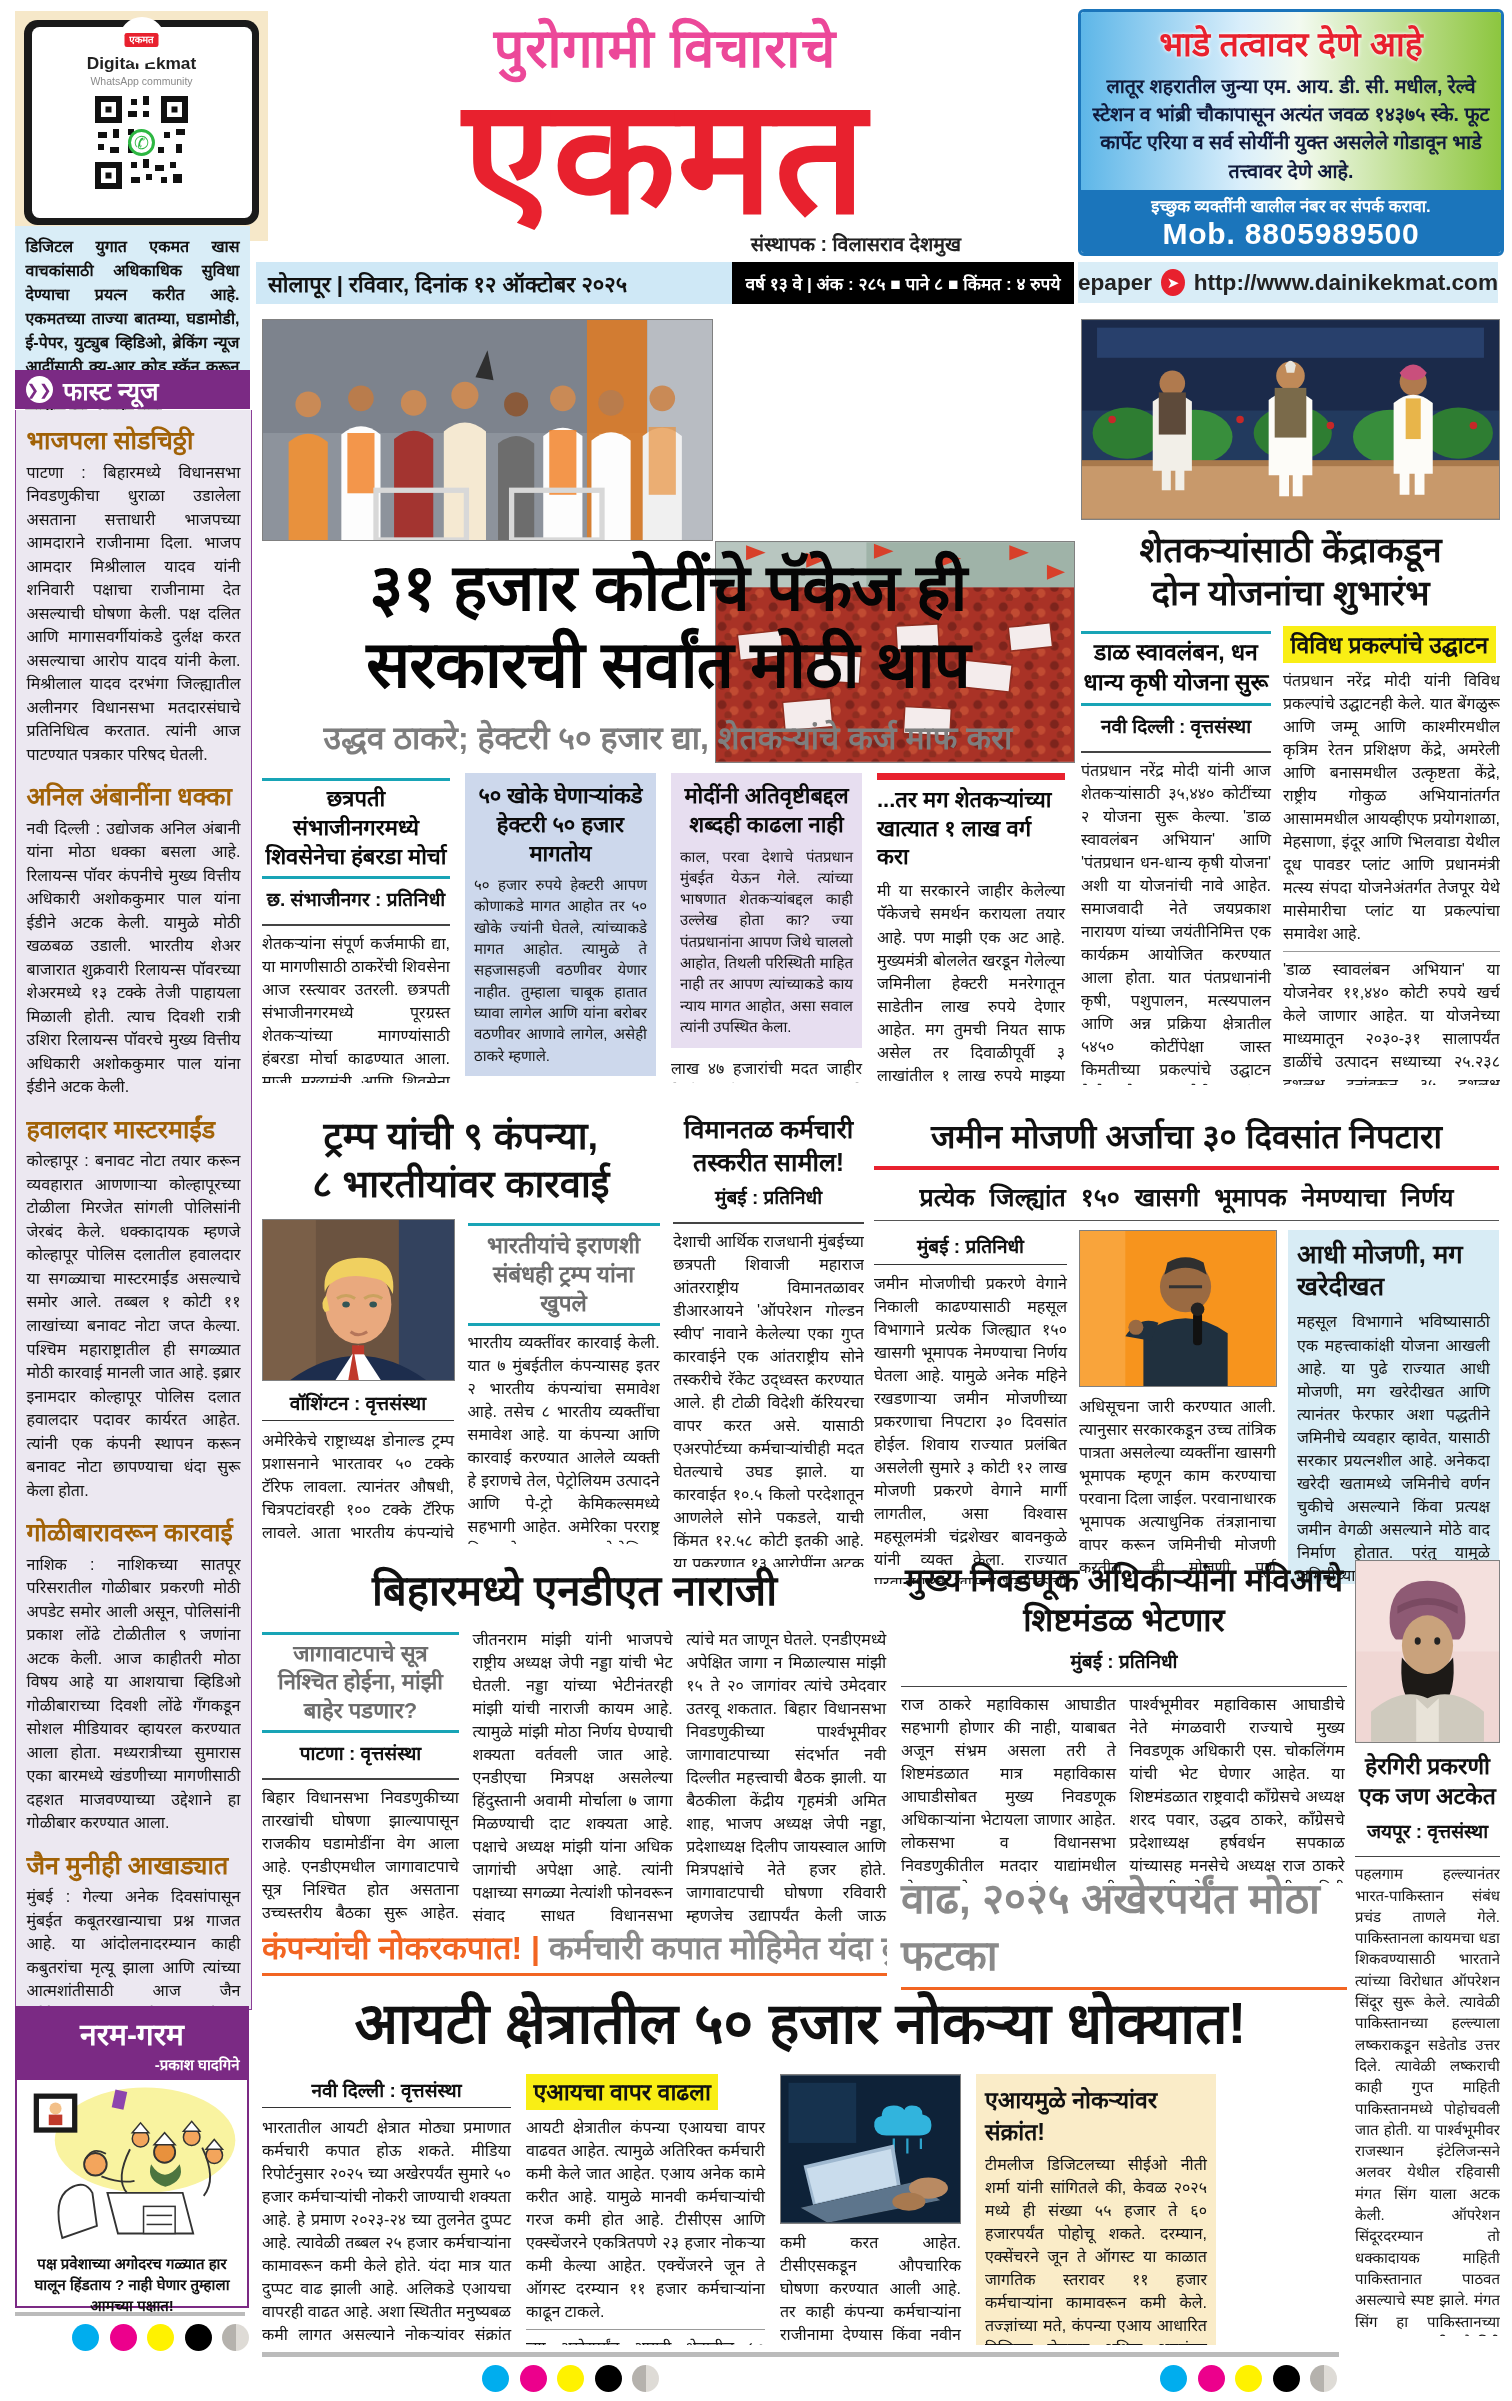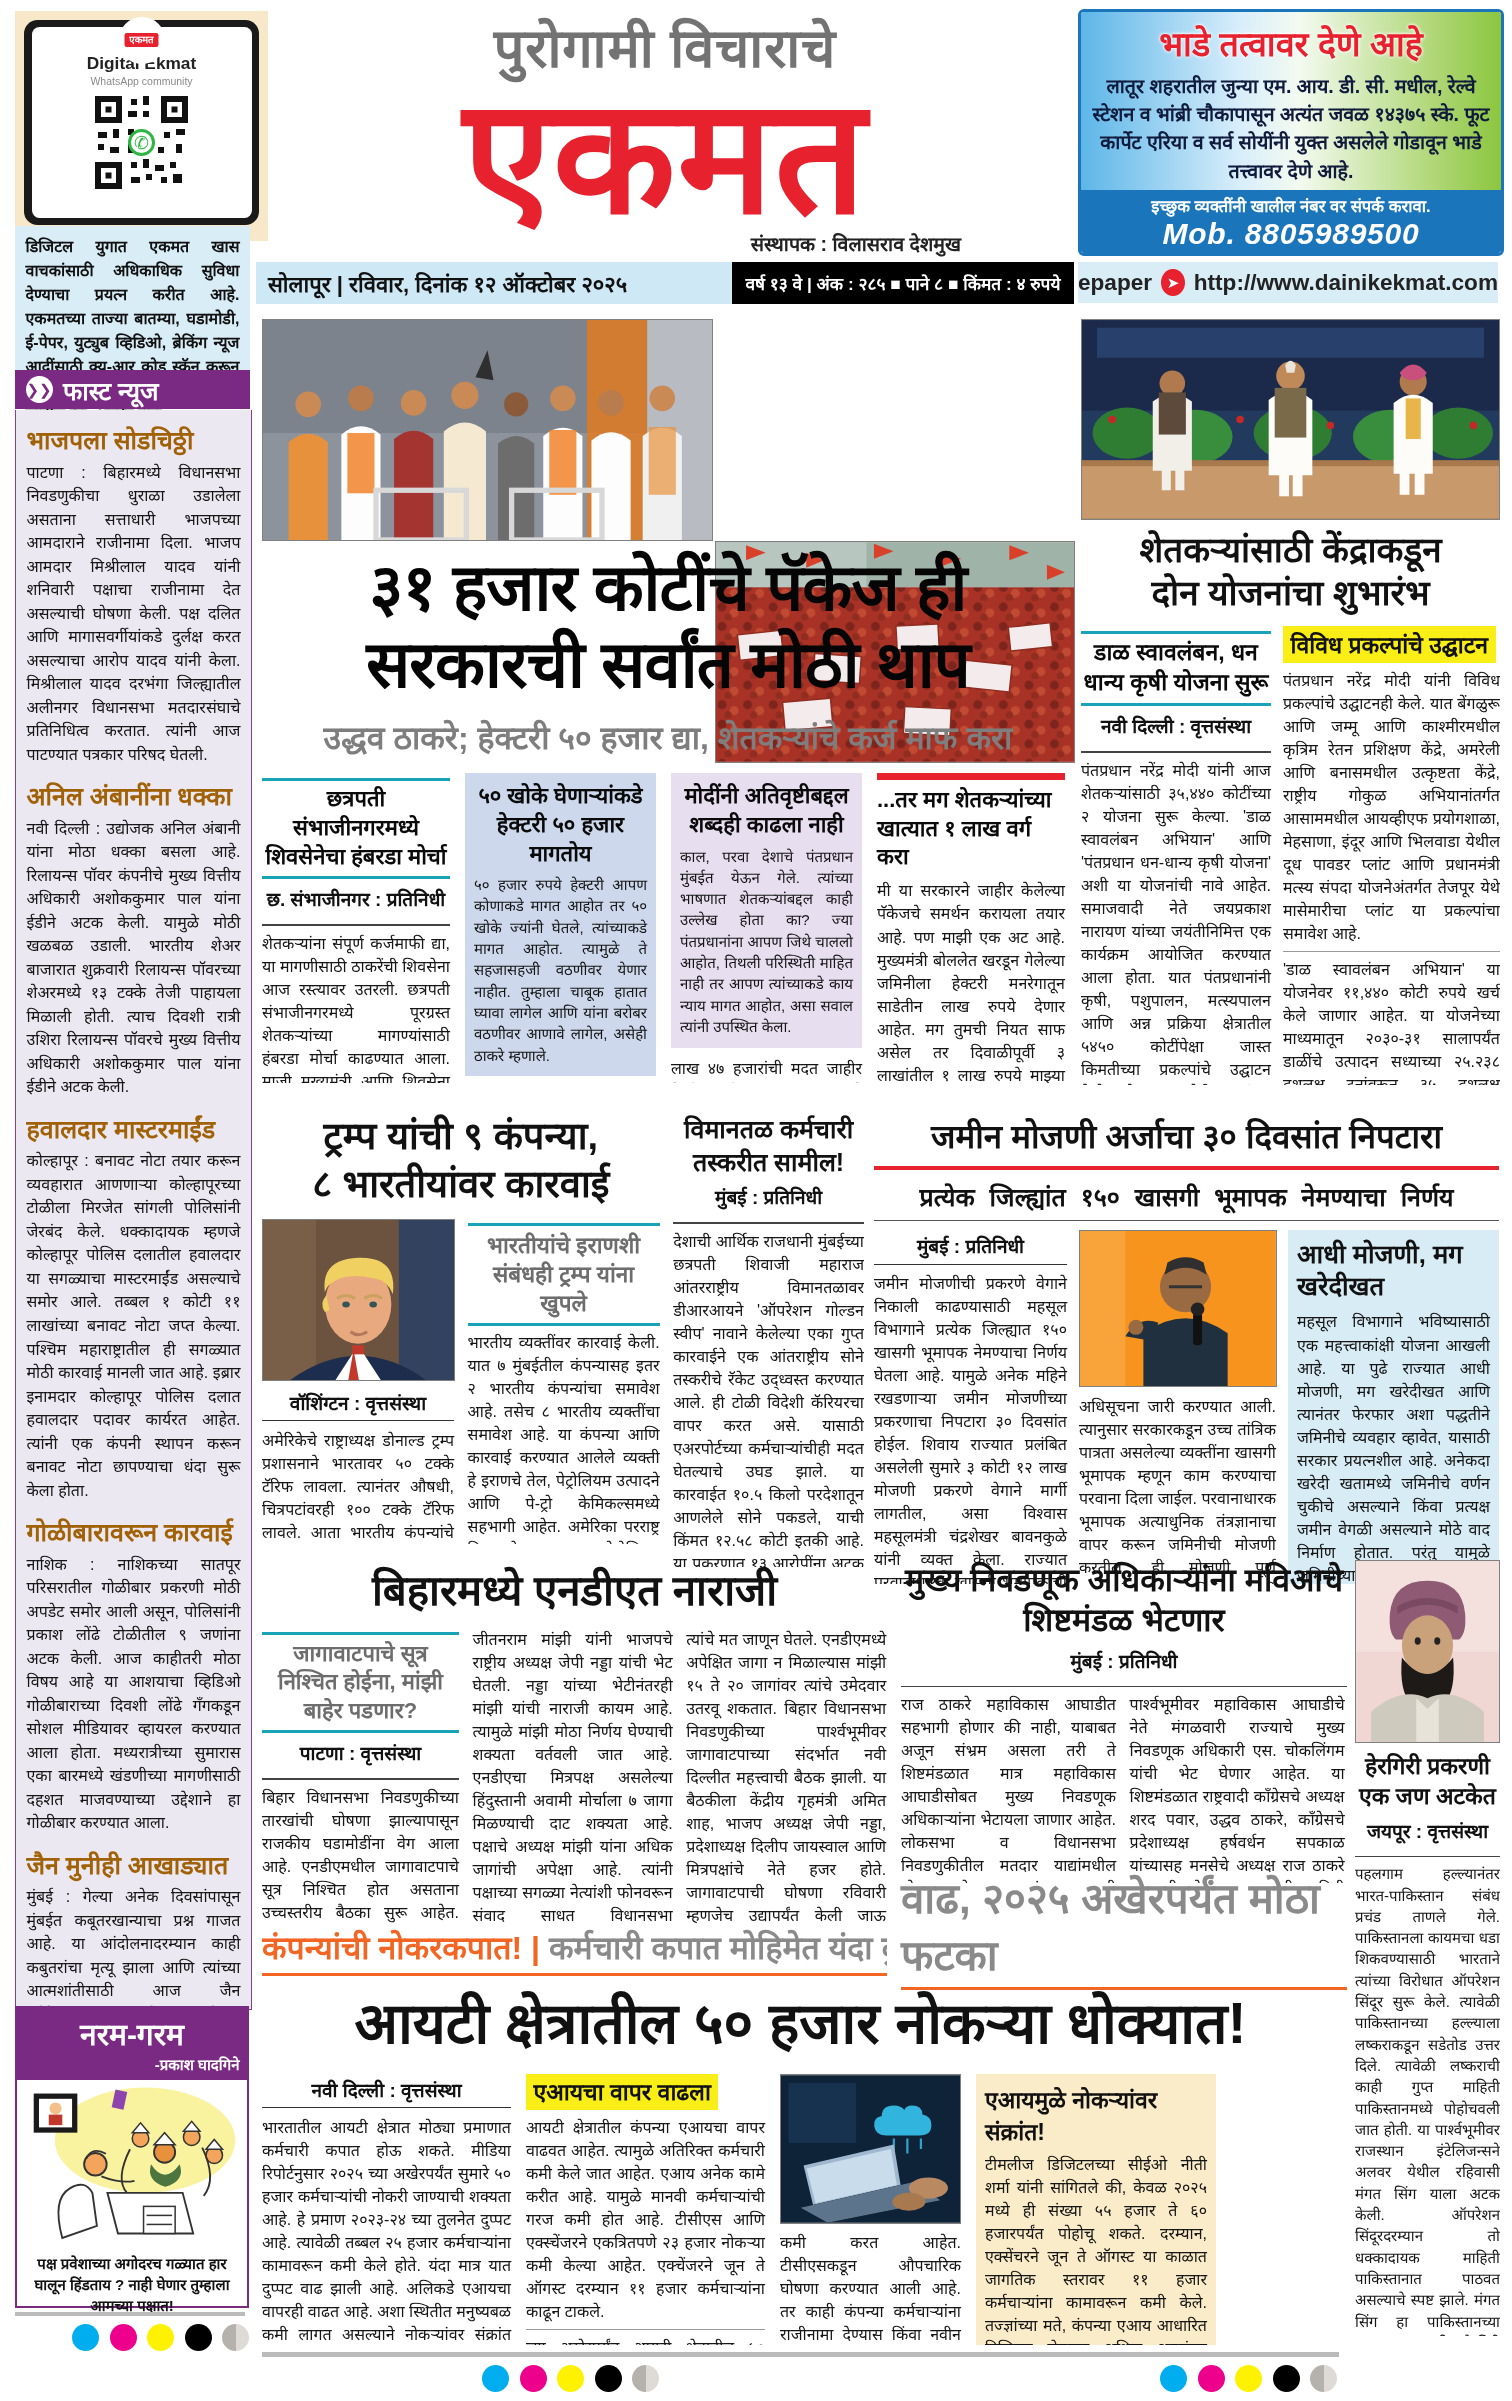--- a/index.html
+++ b/index.html
@@ -16,21 +16,21 @@
   .rule{height:1.5px;background:#444;margin:6px 0;}
   .teal-rule{height:3px;background:#18a4b6;margin:4.5px 0;}
   .red-rule{height:4.5px;background:#e8212e;margin:7.5px 0 6px;}
   .orange-rule{height:3.8px;background:#f26522;margin-top:4.5px;}
   .photo{position:relative;border:0.8px solid #808080;overflow:hidden;background:#ccc;}
   .dots{display:flex;gap:10.5px;}
   .dot{width:27px;height:27px;border-radius:50%;}
   .dot.c{background:#00adee;}.dot.m{background:#ec008c;}.dot.y{background:#fff200;}.dot.k{background:#000;}
   .dot.g{background:linear-gradient(90deg,#b5b2ad 50%,#dedbd6 50%);}
   
-  .masthead-tag{font-size:54px;font-weight:900;color:#737373;text-align:center;letter-spacing:0.8px;}
+  .masthead-tag{font-size:54px;font-weight:900;color:#ec4899;text-align:center;letter-spacing:0.8px;}
   .masthead-title{font-size:160px;font-weight:900;color:#e8212e;text-align:center;line-height:.92;letter-spacing:1.5px;}
   .masthead-founder{font-size:19.6px;font-weight:700;color:#222;text-align:right;padding-right:113px;}
   .dateline{background:#cfe8f6;height:42px;display:flex;align-items:center;justify-content:space-between;}
   .dateline-left{font-size:22px;font-weight:700;padding-left:12px;}
   .issue-box{background:#000;color:#fff;font-size:17.3px;font-weight:700;height:42px;display:flex;align-items:center;padding:0 13.6px;}
   
   .qr-wrap{background:#f6e8c9;padding:9px;}
   .qr-frame{background:#1a1a1a;border-radius:13.6px;padding:7.5px;position:relative;}
   .qr-inner{background:#fff;border-radius:7.5px;padding:25.6px 7.5px 10.5px;text-align:center;position:relative;}
   .qr-logo{position:absolute;top:-10.5px;left:50%;transform:translateX(-50%);background:#fff;border-radius:50%;width:47px;height:47px;display:flex;align-items:center;justify-content:center;}
@@ -38,21 +38,21 @@
   .qr-brand{font-size:17.3px;font-weight:700;color:#222;}
   .qr-comm{font-size:10.5px;color:#8a8a8a;margin-top:1.5px;}
   .qr-info{background:#d9edf7;padding:9px 10.5px;font-size:16px;line-height:1.5;font-weight:700;text-align:justify;}
   
   .rent{border:3.8px solid #1b75bb;border-radius:6px;overflow:hidden;display:flex;flex-direction:column;}
   .rent-top{flex:1;background:linear-gradient(90deg,#5db6e8 0%,#d9eefb 38%,#f3faf0 52%,#b4d97e 82%,#8cc63f 100%);padding:7.5px 10.5px 4.5px;text-align:center;}
   .rent-title{color:#e8212e;font-size:34px;font-weight:900;text-shadow:0 0 2.3px #fff,0 0 4.5px #fff;margin-bottom:6px;}
   .rent-body{color:#101a3c;font-size:19.6px;font-weight:700;line-height:1.45;}
   .rent-foot{background:#1b75bb;color:#fff;text-align:center;padding:4.5px 6px 7.5px;}
   .rent-note{font-size:16.6px;font-weight:700;}
-  .rent-phone{font-size:30px;font-weight:900;letter-spacing:0.8px;font-style:italic;}
+  .rent-phone{font-size:30px;font-weight:900;letter-spacing:0.8px;}
   .epaper{background:#d9edf7;height:41px;display:flex;align-items:center;justify-content:center;gap:9px;font-size:22.6px;font-weight:700;color:#222;}
   .ep-ic{width:27px;height:27px;border-radius:50%;background:#e8212e;color:#fff;display:flex;align-items:center;justify-content:center;font-size:15px;}
   
   .fn-hdr{background:#7b2a84;color:#fff;display:flex;align-items:center;gap:10.5px;padding:0 10.5px;font-size:25px;font-weight:900;}
   .fn-ic{width:27px;height:27px;background:#fff;border-radius:50%;color:#7b2a84;display:flex;align-items:center;justify-content:center;font-size:15px;font-weight:900;line-height:1;}
   .fn-list{background:#ece8f1;border:1.5px solid #8b3d96;border-top:none;padding:7.5px 10.5px;}
   .fn-item{margin-bottom:12px;}
   .fn-h{font-size:25px;font-weight:900;color:#a16207;margin:4.5px 0 4.5px;}
   .fn-b{font-size:16px;line-height:1.47;color:#151515;text-align:justify;}
   

